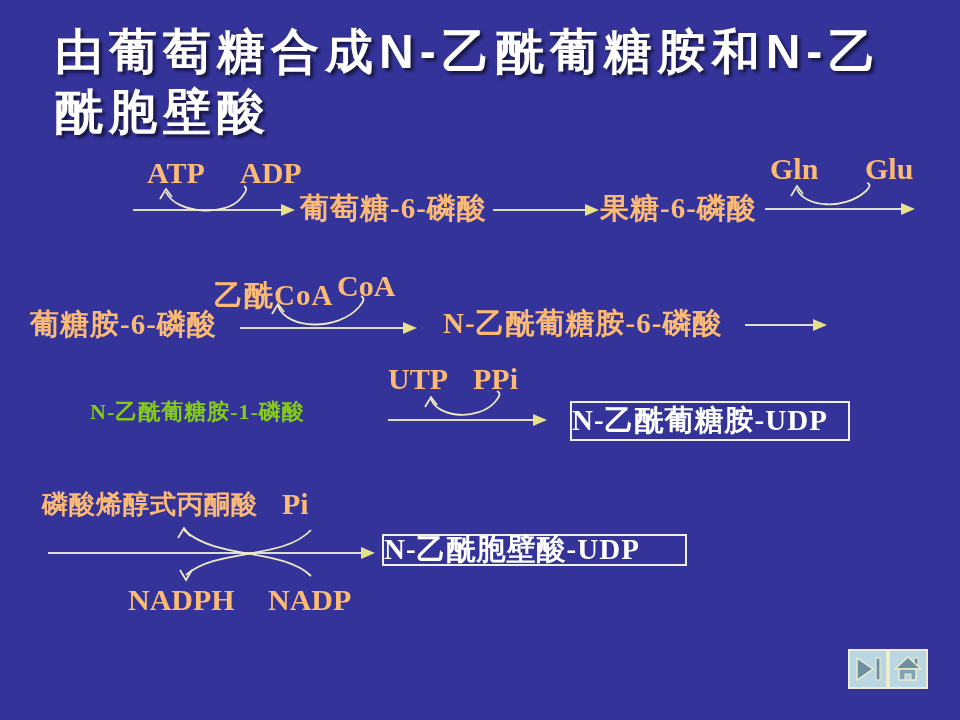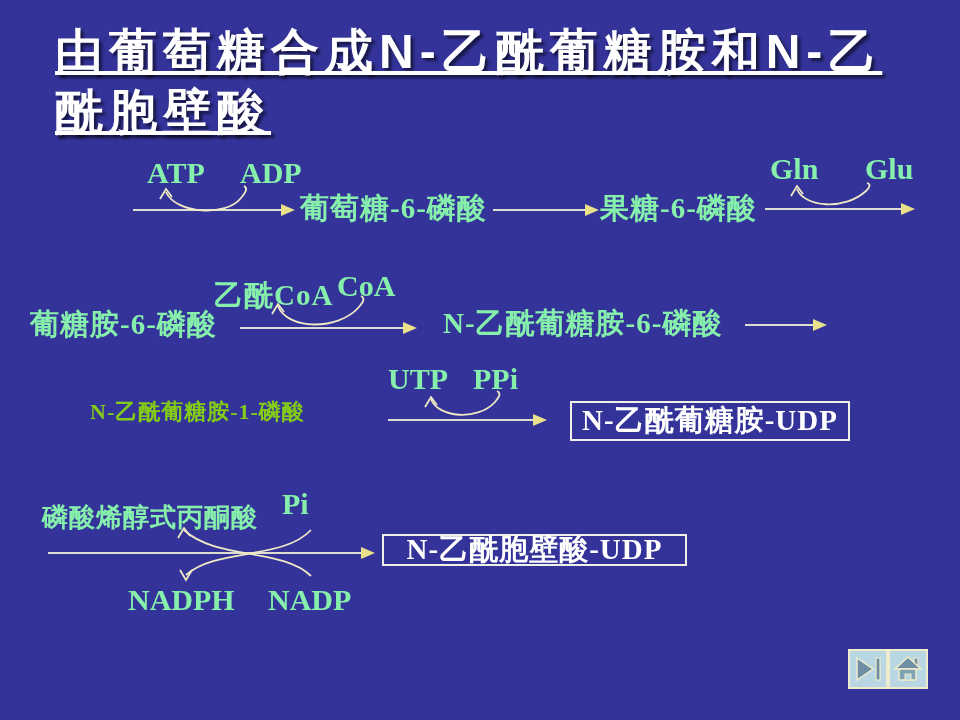--- a/index.html
+++ b/index.html
@@ -8,32 +8,32 @@
     background:#333399;
     font-family:"Liberation Serif","DejaVu Serif",serif;
   }
   .title{
     position:absolute;left:55px;top:22px;margin:0;width:880px;
     color:#ffffff;font-weight:bold;font-size:48px;line-height:60px;
     letter-spacing:6px;
     font-family:"Liberation Sans","DejaVu Sans",sans-serif;
     text-shadow:3px 3px 3px rgba(0,0,0,0.55);
   }
-  .tline{display:block;text-decoration:underline;}
+  .tline{display:block;}
   .lbl{
-    position:absolute;color:#86efac;font-weight:bold;font-size:29px;
+    position:absolute;color:#fdba74;font-weight:bold;font-size:29px;
     letter-spacing:1px;white-space:nowrap;line-height:1.1;
   }
   .lat{font-size:30px;letter-spacing:0;}
   .sm{font-size:26px;}
   .mag{color:#84cc16;font-size:22px;}
   .pbox{
     position:absolute;border:2px solid #f0f0e6;color:#ffffff;
     font-weight:bold;font-size:29px;letter-spacing:1px;white-space:nowrap;
-    display:flex;align-items:center;justify-content:center;box-sizing:border-box;
+    display:flex;align-items:center;justify-content:flex-start;box-sizing:border-box;
   }
   .arrows{position:absolute;left:0;top:0;pointer-events:none;}
   .nav{position:absolute;left:848px;top:649px;display:flex;}
   .navbtn{
     width:40px;height:40px;background:#b9d7e2;border:2px solid #eeeccb;
     box-sizing:border-box;display:flex;align-items:center;justify-content:center;
     cursor:pointer;
   }
 </style>
 </head>
@@ -91,21 +91,21 @@
   <div class="lbl" style="left:30px;top:309px">葡糖胺-6-磷酸</div>
   <div class="lbl" style="left:443px;top:308px">N-乙酰葡糖胺-6-磷酸</div>
 
   <div class="lbl lat" style="left:388px;top:362px">UTP</div>
   <div class="lbl lat" style="left:473px;top:362px">PPi</div>
   <div class="lbl mag" style="left:90px;top:400px">N-乙酰葡糖胺-1-磷酸</div>
   <div class="pbox" style="left:570px;top:401px;width:280px;height:40px">
     <span>N-乙酰葡糖胺-UDP</span>
   </div>
 
-  <div class="lbl sm" style="left:42px;top:504px">磷酸烯醇式丙酮酸</div>
+  <div class="lbl sm" style="left:42px;top:491px">磷酸烯醇式丙酮酸</div>
   <div class="lbl lat" style="left:282px;top:487px">Pi</div>
   <div class="lbl lat" style="left:128px;top:583px">NADPH</div>
   <div class="lbl lat" style="left:268px;top:583px">NADP</div>
   <div class="pbox" style="left:382px;top:534px;width:305px;height:32px">
     <span>N-乙酰胞壁酸-UDP</span>
   </div>
 
   <div class="nav">
     <div class="navbtn">
       <svg width="30" height="28" viewBox="0 0 30 28">

